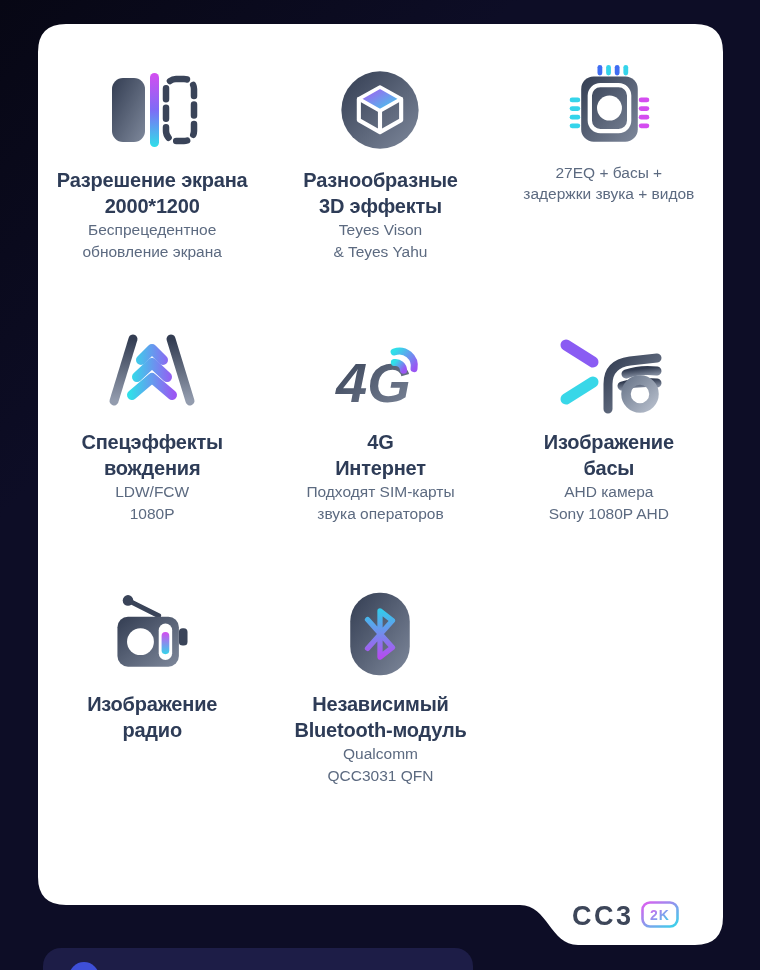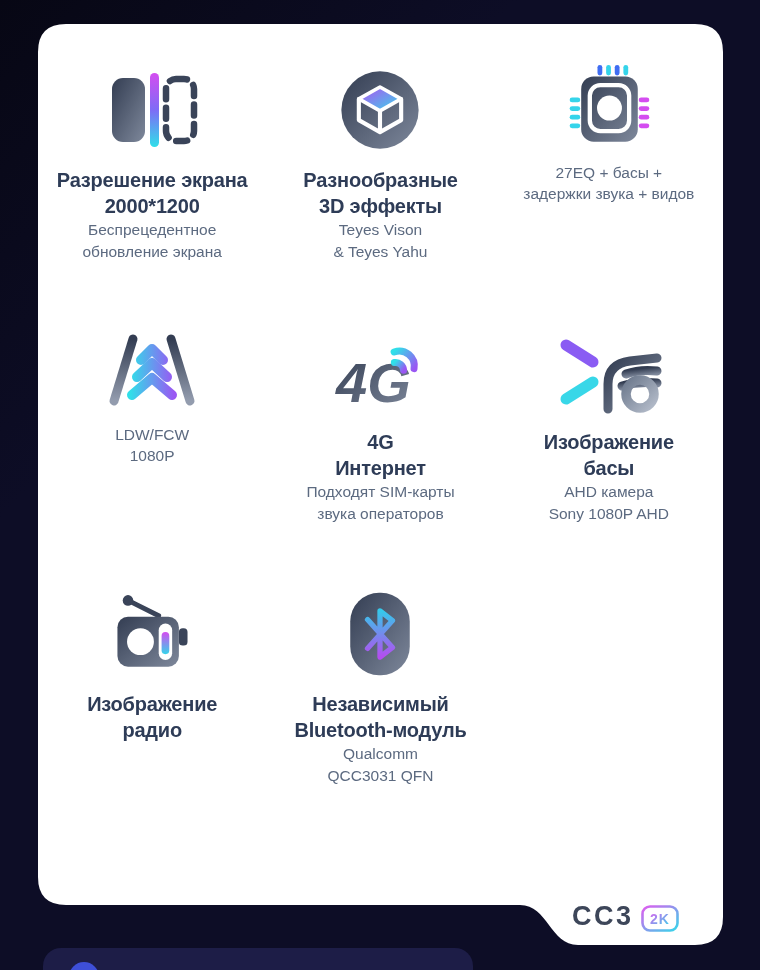--- a/index.html
+++ b/index.html
@@ -17,21 +17,21 @@
   .cell { display:flex; flex-direction:column; align-items:center; text-align:center; }
   .icon-box { height:104px; display:flex; align-items:center; justify-content:center; }
   .title {
     margin-top:6px; font-size:20px; font-weight:bold; color:#2e3c57;
     line-height:1.28; white-space:pre-line; letter-spacing:-0.2px;
   }
   .subtitle {
     font-size:15.5px; color:#5c6a80;
     line-height:1.38; white-space:pre-line;
   }
-  .logo { position:absolute; left:572px; top:901px; display:flex; align-items:flex-end; gap:7px; }
+  .logo { position:absolute; left:572px; top:901px; display:flex; align-items:flex-start; gap:7px; }
   .logo-text { font-size:27px; font-weight:800; color:#3d4659; letter-spacing:2.5px; }
   .hidden-defs { position:absolute; width:0; height:0; }
 </style>
 </head>
 <body>
 
 <div class="stage">
 
   <svg class="hidden-defs" aria-hidden="true">
     <defs>
@@ -141,20 +141,22 @@
                 <stop offset="1" stop-color="#9a57f3"></stop>
             </linearGradient>
           </defs>
           <line x1="31" y1="6" x2="12" y2="68" stroke="url(#g-slate-v)" stroke-width="9" stroke-linecap="round"></line>
           <line x1="69" y1="6" x2="88" y2="68" stroke="url(#g-slate-v)" stroke-width="9" stroke-linecap="round"></line>
           <path d="M39 27 L50 16 L61 27" fill="none" stroke="url(#g-chev)" stroke-width="10" stroke-linecap="round" stroke-linejoin="round"></path>
           <path d="M35 44 L50 30 L65 44" fill="none" stroke="url(#g-chev)" stroke-width="10" stroke-linecap="round" stroke-linejoin="round"></path>
           <path d="M30 62 L50 45 L70 62" fill="none" stroke="url(#g-chev)" stroke-width="10" stroke-linecap="round" stroke-linejoin="round"></path>
         </svg>
       </div>
+      <div class="title">Спецэффекты
+вождения</div>
       <div class="subtitle">LDW/FCW
 1080P</div>
     </div>
 
     <div class="cell">
       <div class="icon-box">
         <svg width="104" height="84" viewBox="0 0 104 84">
           <text x="8" y="72" font-size="56" font-weight="800" font-style="italic" font-family="Liberation Sans, sans-serif" fill="url(#g-slate)">4G</text>
           <g transform="translate(78,28) rotate(40)">
             <path d="M -13 3 A 15 15 0 0 1 13 3" fill="none" stroke="url(#g-spec-h)" stroke-width="7" stroke-linecap="round"></path>

